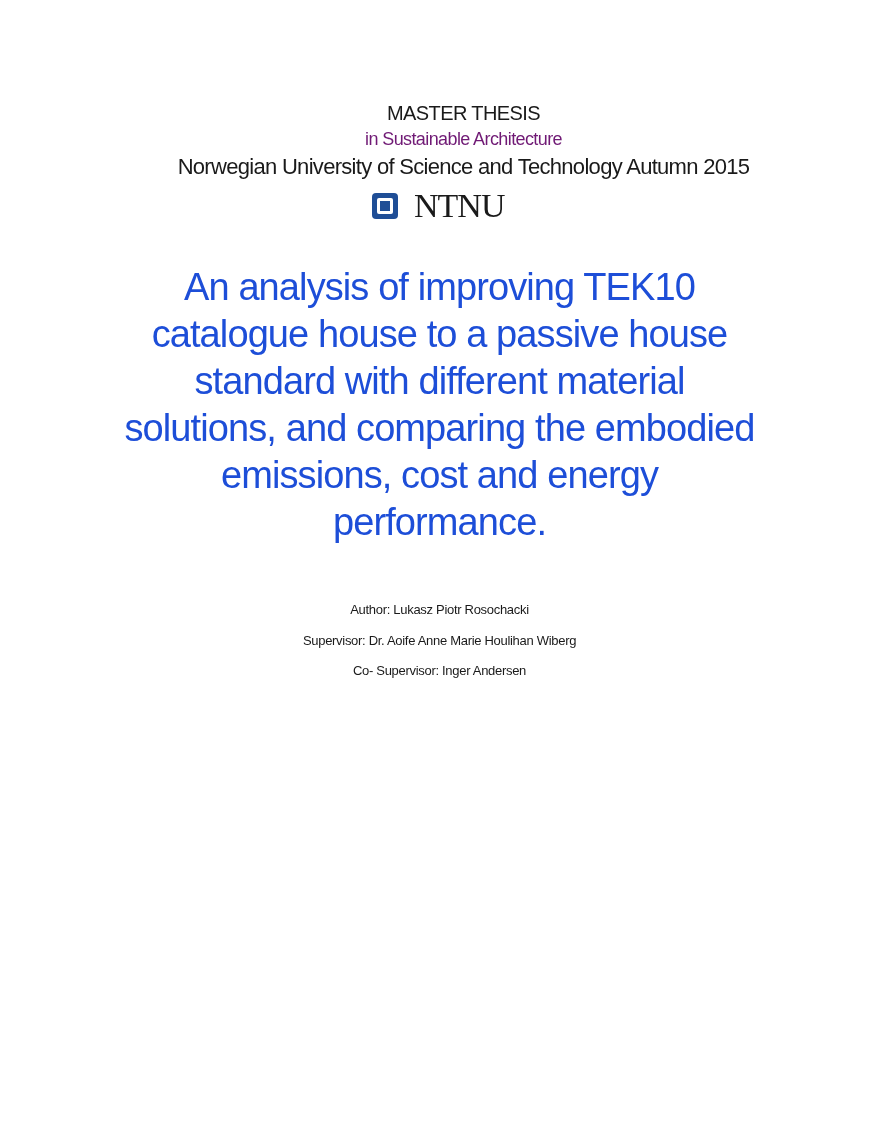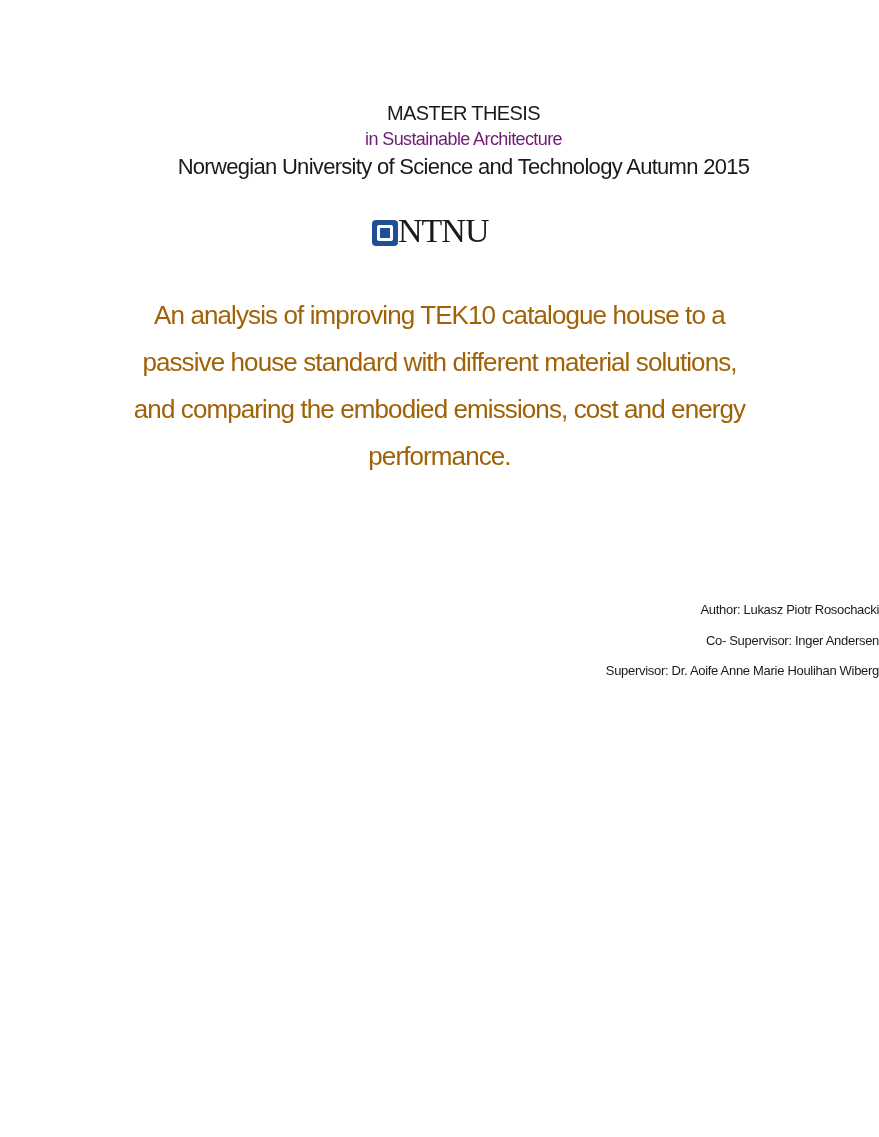--- a/index.html
+++ b/index.html
@@ -36,25 +36,25 @@
       color: #701a75;
     }
     .university {
       font-size: 22px;
       letter-spacing: -0.7px;
       line-height: 27px;
       color: #1a1a1a;
     }
     .logo {
       position: absolute;
-      top: 216px;
+      top: 191px;
       left: 372px;
       display: flex;
-      align-items: flex-end;
-      gap: 0;
+      align-items: center;
+      gap: 16px;
     }
     .logo-mark {
       width: 26px;
       height: 26px;
       background: #1f4e96;
       border-radius: 4px;
       display: flex;
       align-items: center;
       justify-content: center;
     }
@@ -69,33 +69,33 @@
       font-family: "Liberation Serif", serif;
       font-size: 34px;
       line-height: 30px;
       letter-spacing: -1px;
       color: #1a1a1a;
     }
     .title {
       position: absolute;
       left: 120px;
       right: 120px;
-      top: 292px;
+      top: 264px;
       text-align: center;
-      font-size: 26px;
+      font-size: 38px;
       line-height: 47px;
       letter-spacing: -0.9px;
-      color: #a16207;
+      color: #1d4ed8;
     }
     .credits {
       position: absolute;
       left: 0;
       right: 0;
       top: 600px;
-      text-align: right;
+      text-align: center;
       font-size: 13px;
       letter-spacing: -0.3px;
       color: #1a1a1a;
     }
     .credit-line {
       height: 30.5px;
       line-height: 20px;
     }
   </style>
 </head>
@@ -111,15 +111,15 @@
   <div class="logo-mark">
     <div class="logo-mark-inner"></div>
   </div>
   <span class="logo-text">NTNU</span>
 </div>
 
 <div class="title">An analysis of improving TEK10 catalogue house to a passive house standard with different material solutions, and comparing the embodied emissions, cost and energy performance.</div>
 
 <div class="credits">
   <div class="credit-line">Author: Lukasz Piotr Rosochacki</div>
+  <div class="credit-line">Supervisor: Dr. Aoife Anne Marie Houlihan Wiberg</div>
   <div class="credit-line">Co- Supervisor: Inger Andersen</div>
-  <div class="credit-line">Supervisor: Dr. Aoife Anne Marie Houlihan Wiberg</div>
 </div>
 
 </body></html>

